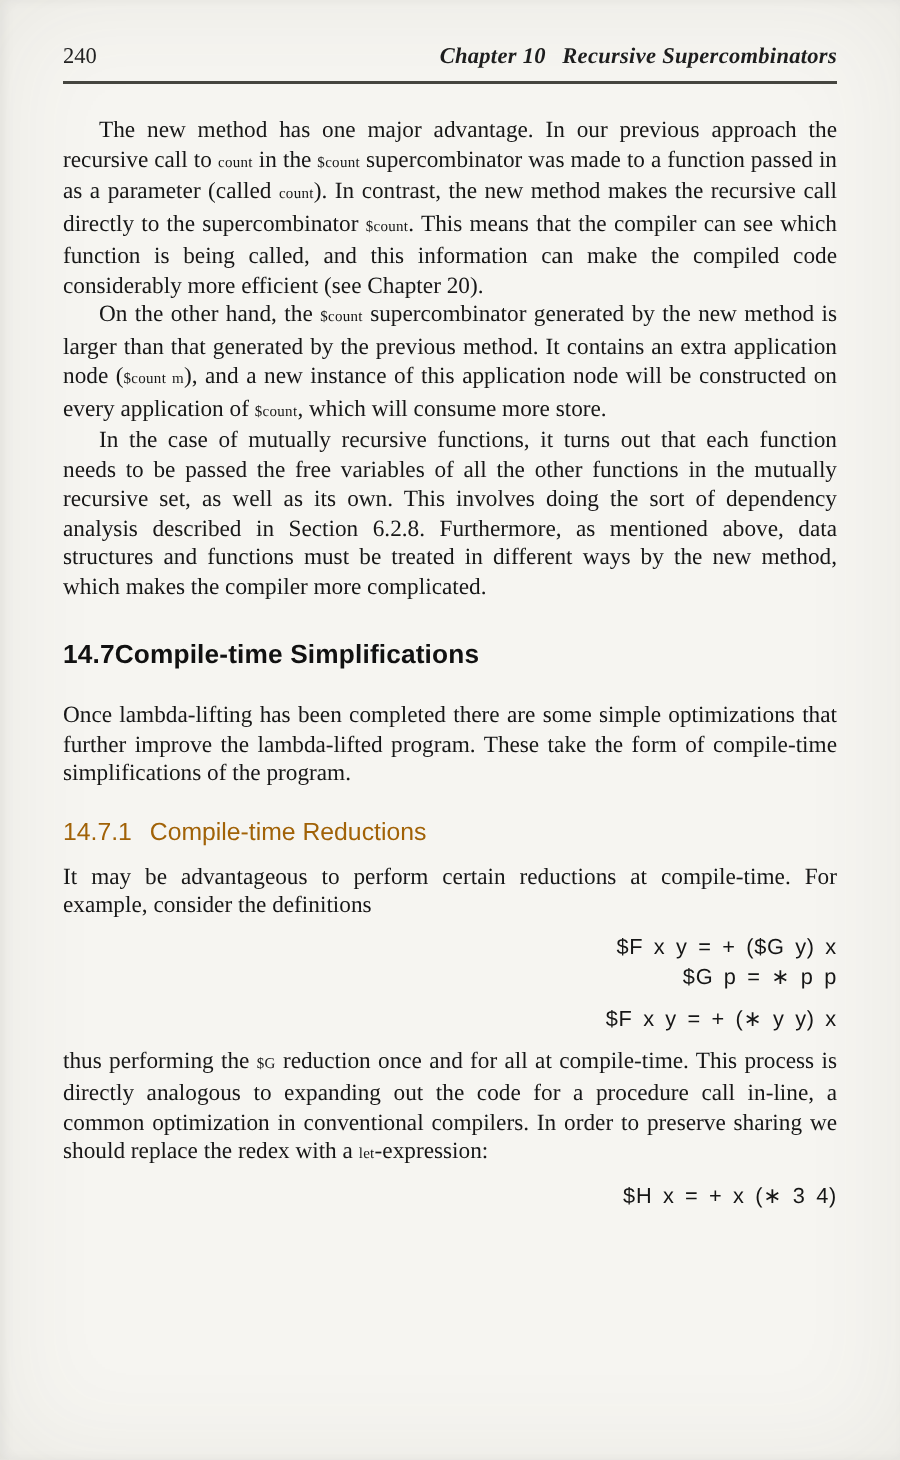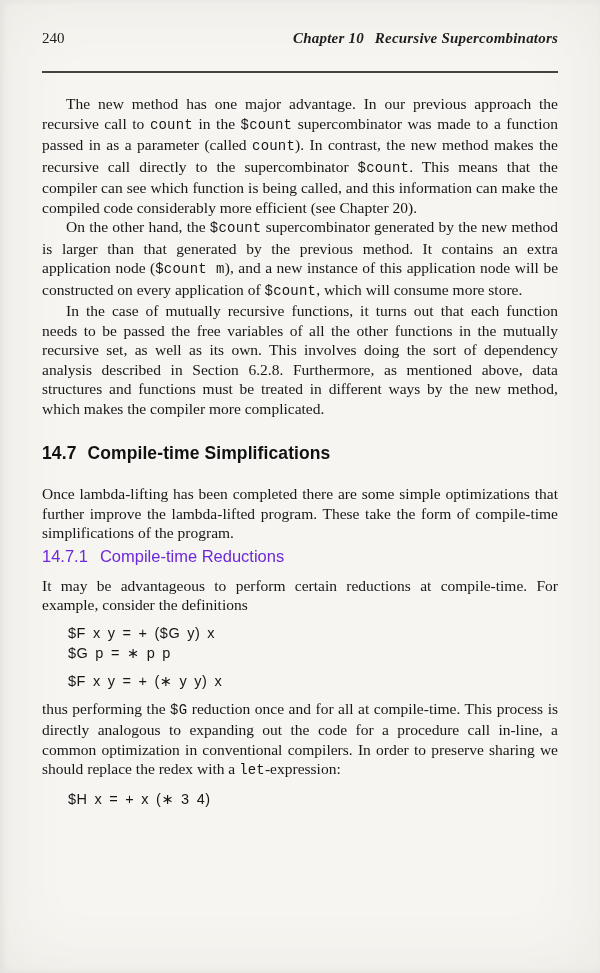--- a/index.html
+++ b/index.html
@@ -18,21 +18,21 @@
     box-shadow: inset 0 0 70px rgba(90, 85, 70, 0.08), inset 3px 0 8px rgba(0,0,0,0.05);
     overflow: hidden;
     color: #1c1c1c;
   }
   
   .runhead {
     display: flex;
     justify-content: space-between;
     align-items: center;
     border-bottom: 2px solid #45453f;
-    padding-bottom: 24px;
+    padding-bottom: 7px;
   }
   .page-number {
     font: 15px "Liberation Serif", serif;
     color: #222;
   }
   .chapter-ref {
     font: italic 700 15px "Liberation Serif", serif;
     color: #1e1e1e;
     letter-spacing: 0.2px;
   }
@@ -40,49 +40,50 @@
   
   .content {
     margin-top: 21px;
     font: 15.5px/19.5px "Liberation Serif", serif;
     text-align: justify;
     color: #171717;
   }
   .para { margin: 0; }
   .para.indent { text-indent: 24px; }
   .inline-code {
-    font-family: Liberation Mono, monospace;
-    font-size: 14px;
+    font-family: Liberation Serif, serif;
+    font-size: 10px;
     letter-spacing: 0.2px;
   }
   .h2 {
     margin: 25px 0 20px 0;
     font: 700 17.5px "Liberation Sans", sans-serif;
     color: #111;
     letter-spacing: 0.1px;
     text-align: left;
   }
-  .h2 .hnum { margin-right: 11px; }
+  .h2 .hnum { }
   .h3 {
-    margin: 4px 0 10px 0;
+    margin: 20px 0 10px 0;
     font: 400 16.5px "Liberation Sans", sans-serif;
-    color: #6d28d9;
+    color: #a16207;
     text-align: left;
   }
   .h3 .hnum { margin-right: 12px; }
   .code-block {
     margin: 8px 0 8px 26px;
     text-align: left;
   }
   .code-line {
     font: 14.5px/20px "Liberation Sans", sans-serif;
     letter-spacing: 0.5px;
     word-spacing: 2.5px;
     white-space: pre;
     color: #161616;
+    text-align: right;
   }
 </style>
 </head>
 <body>
 
 <div class="page">
   <div class="runhead">
     <span class="page-number">240</span>
     <span class="chapter-ref">
       <span class="chap-label">Chapter 10</span><span class="chap-title">Recursive Supercombinators</span>

